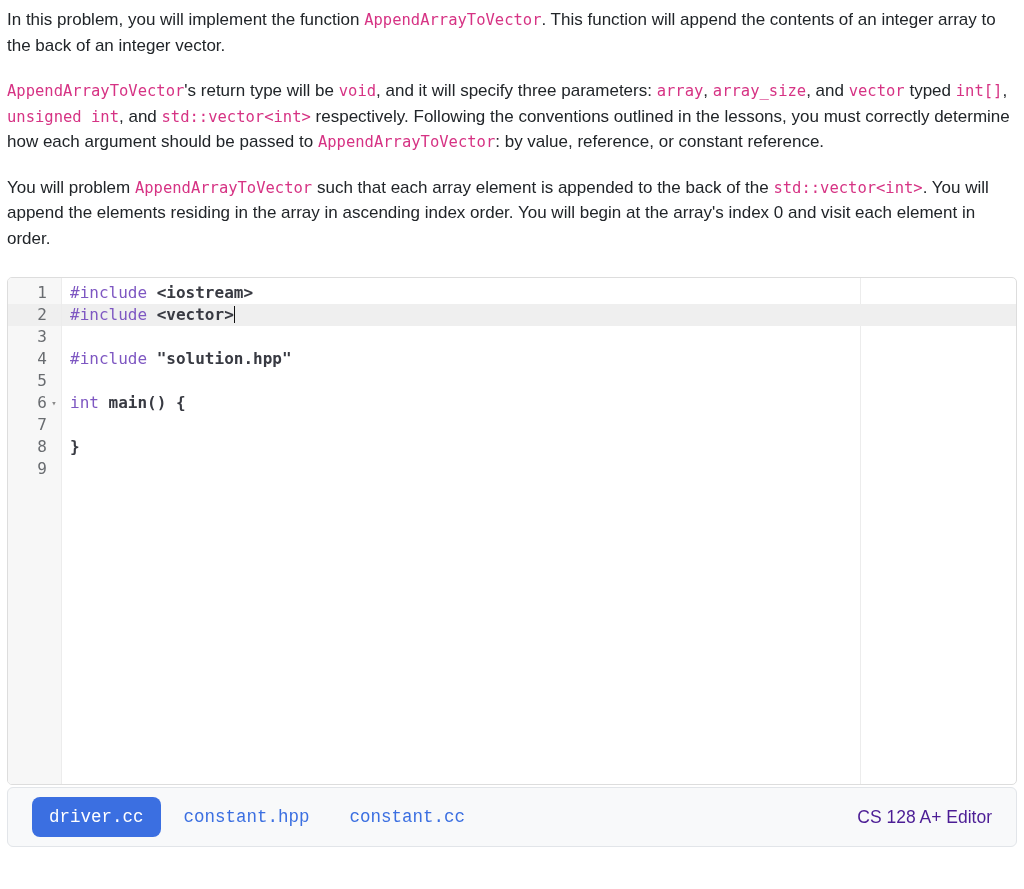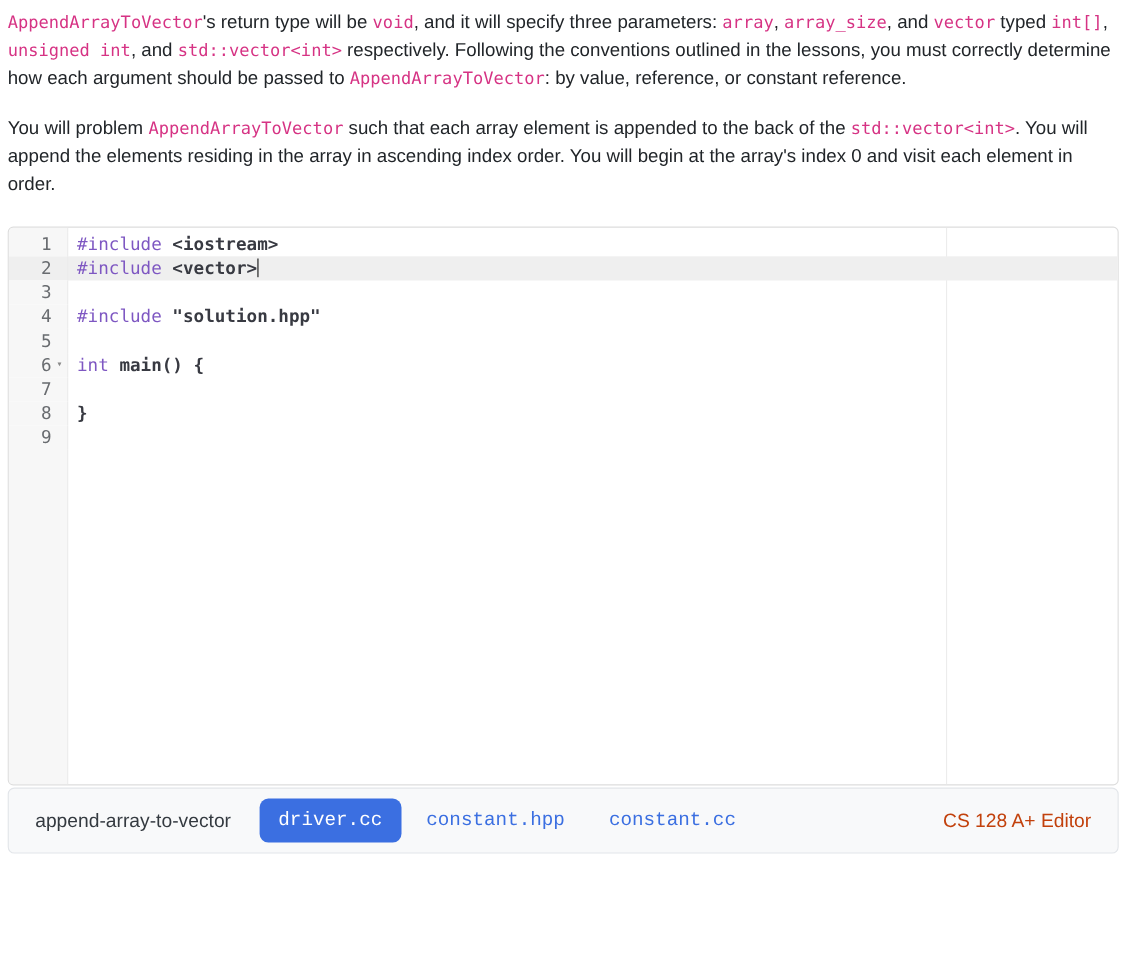--- a/index.html
+++ b/index.html
@@ -87,26 +87,27 @@
     padding: 0;
     cursor: pointer;
   }
   .tab.active {
     background: var(--accent-blue, #3b6fe1);
     color: #ffffff;
     border-radius: 8px;
     padding: 10px 17px;
     margin-right: 23px;
   }
-  .brand { margin-left: auto; color: #c2410c; }
+  .brand { margin-left: auto; color: #4c1d95; }
 </style>
 </head>
 <body style="--accent-blue: #3b6fe1; --code-pink: #d63384; --keyword-purple: #7e57c2; --active-line-bg: #efefef; --gutter-bg: #f7f7f7;">
 
 <div class="description" id="description">
+    <p><span>In this problem, you will implement the function </span><code class="ic">AppendArrayToVector</code><span>. This function will append the contents of an integer array to the back of an integer vector.</span></p>
     <p><code class="ic">AppendArrayToVector</code><span>'s return type will be </span><code class="ic">void</code><span>, and it will specify three parameters: </span><code class="ic">array</code><span>, </span><code class="ic">array_size</code><span>, and </span><code class="ic">vector</code><span> typed </span><code class="ic">int[]</code><span>, </span><code class="ic">unsigned int</code><span>, and </span><code class="ic">std::vector&lt;int&gt;</code><span> respectively. Following the conventions outlined in the lessons, you must correctly determine how each argument should be passed to </span><code class="ic">AppendArrayToVector</code><span>: by value, reference, or constant reference.</span></p>
     <p><span>You will problem </span><code class="ic">AppendArrayToVector</code><span> such that each array element is appended to the back of the </span><code class="ic">std::vector&lt;int&gt;</code><span>. You will append the elements residing in the array in ascending index order. You will begin at the array's index 0 and visit each element in order.</span></p>
   </div>
 
 <div class="editor">
   <div class="ruler"></div>
   <div class="rows" id="editor-rows">
       <div class="row spacer">
         <div class="gut"></div>
         <div class="code"></div>
@@ -175,20 +176,19 @@
         <div class="code"></div>
       </div>
       <div class="row filler">
         <div class="gut"></div>
         <div class="code"></div>
       </div>
     </div>
 </div>
 
 <div class="footer">
-  <span class="problem-name">append-array-to-vector</span>
   <div class="tabs" id="footer-tabs">
       <button class="tab active">driver.cc</button>
       <a class="tab" href="#">constant.hpp</a>
       <a class="tab" href="#">constant.cc</a>
     </div>
   <span class="brand">CS 128 A+ Editor</span>
 </div>
 
 </body></html>

